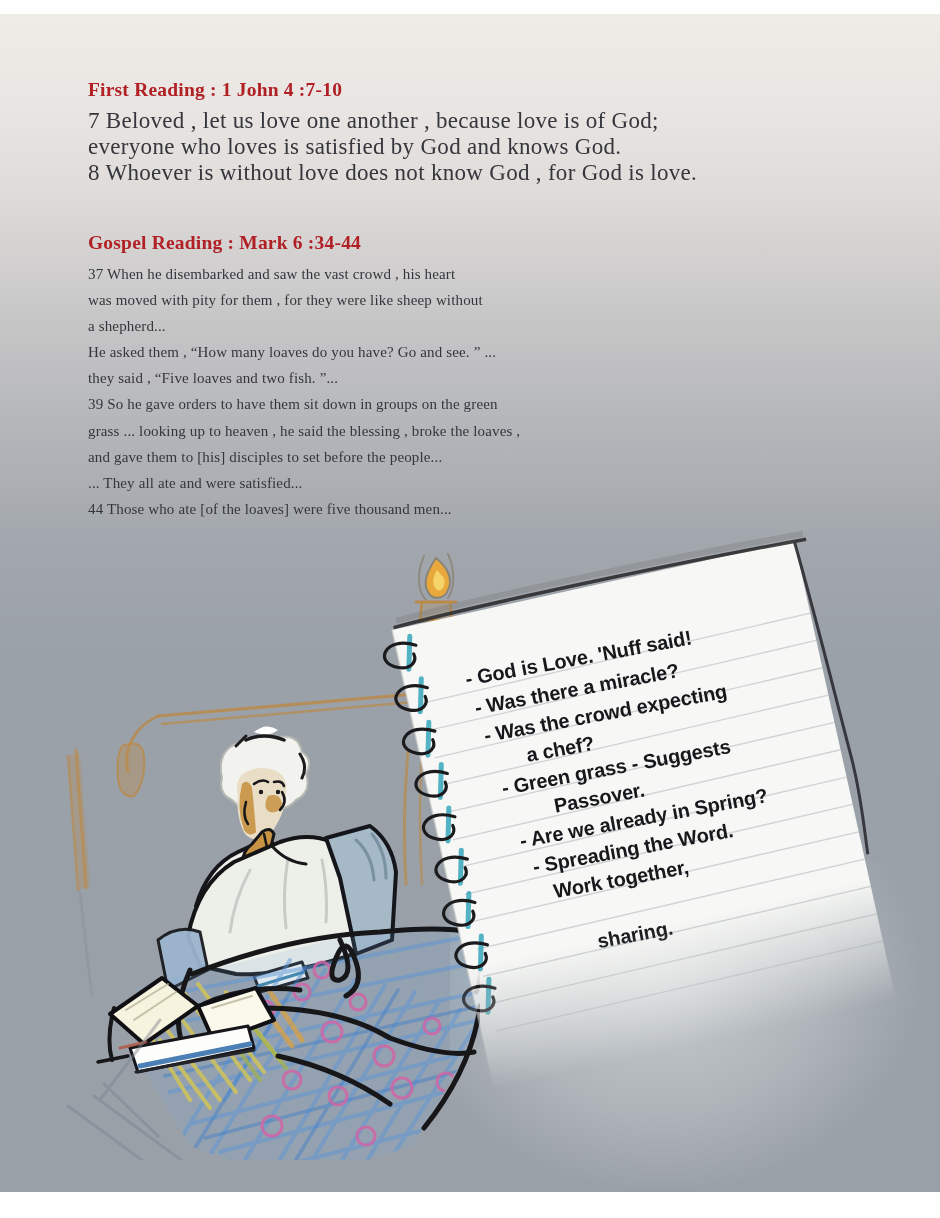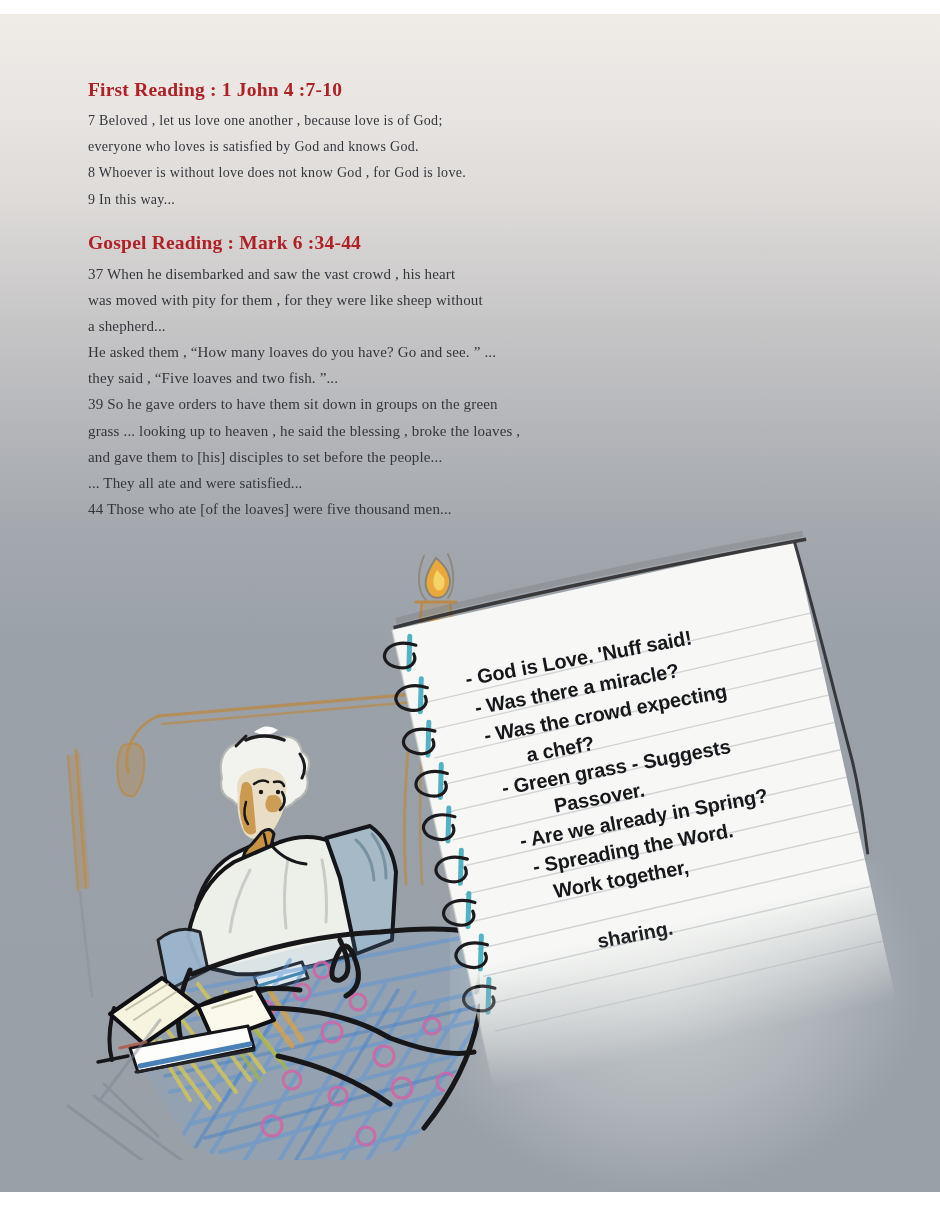--- a/index.html
+++ b/index.html
@@ -5,21 +5,21 @@
   html,body{margin:0;padding:0;width:940px;height:1218px;background:#ffffff;overflow:hidden;}
   .canvas{position:absolute;left:0;top:0;width:940px;height:1218px;background:#ffffff;}
   
   .bg{position:absolute;left:0;top:14px;width:940px;height:1178px;
       background:linear-gradient(180deg,#efebe7 0%,#e9e5e2 8%,#dddad8 16%,#c7c6c7 26%,#b2b4b8 36%,#a2a7ad 45%,#9ba1a9 54%,#99a0a8 80%,#9aa0a8 100%);}
   .glow{position:absolute;left:450px;top:860px;width:470px;height:330px;
       background:radial-gradient(ellipse at 45% 35%,rgba(238,240,238,0.55) 0%,rgba(238,240,238,0.25) 45%,rgba(238,240,238,0) 72%);}
   
   .scripture{position:absolute;font-family:Liberation Serif, serif;color:#34363c;}
   .scripture h2{margin:0 0 6px 0;font-size:19.5px;line-height:24px;font-weight:700;color:#b02025;letter-spacing:.2px;white-space:nowrap;}
-  .s-line{font-size:14px;line-height:26.2px;letter-spacing:.3px;white-space:nowrap;}
+  .s-line{font-size:23px;line-height:26.2px;letter-spacing:.3px;white-space:nowrap;}
   #first{left:88px;top:78px;}
   #gospel{left:88px;top:231px;}
   #gospel .s-line{font-size:15px;letter-spacing:.15px;line-height:26.1px;}
   
   .illus{position:absolute;left:40px;top:540px;width:440px;height:620px;}
   
   .notebook{position:absolute;left:364px;top:616px;width:474px;height:500px;
       transform:rotate(-12.5deg);transform-origin:28px 14px;
       -webkit-mask-image:linear-gradient(to bottom,#000 0%,#000 72%,rgba(0,0,0,0) 97%);
       mask-image:linear-gradient(to bottom,#000 0%,#000 72%,rgba(0,0,0,0) 97%);}
@@ -39,21 +39,20 @@
 
 <div class="canvas">
   <div class="bg"></div>
   <div class="glow"></div>
 
   <section class="scripture" id="first">
     <h2>First Reading : 1 John 4 :7-10</h2>
     <div class="s-line">7  Beloved , let us love one another , because love is of God;</div>
     <div class="s-line">everyone who loves is satisfied by God and knows God.</div>
     <div class="s-line">8  Whoever is without love does not know God , for God is love.</div>
-    <div class="s-line">9  In this way...</div>
   </section>
 
   <section class="scripture" id="gospel">
     <h2>Gospel Reading : Mark 6 :34-44</h2>
     <div class="s-line">37 When he disembarked and saw the vast crowd , his heart</div>
     <div class="s-line">was moved with pity for them , for they were like sheep without</div>
     <div class="s-line">a shepherd...</div>
     <div class="s-line">He asked them , “How many loaves do you have? Go and see. ” ...</div>
     <div class="s-line">they said , “Five loaves and two fish. ”...</div>
     <div class="s-line">39  So he gave orders to have them sit down in groups on the green</div>

